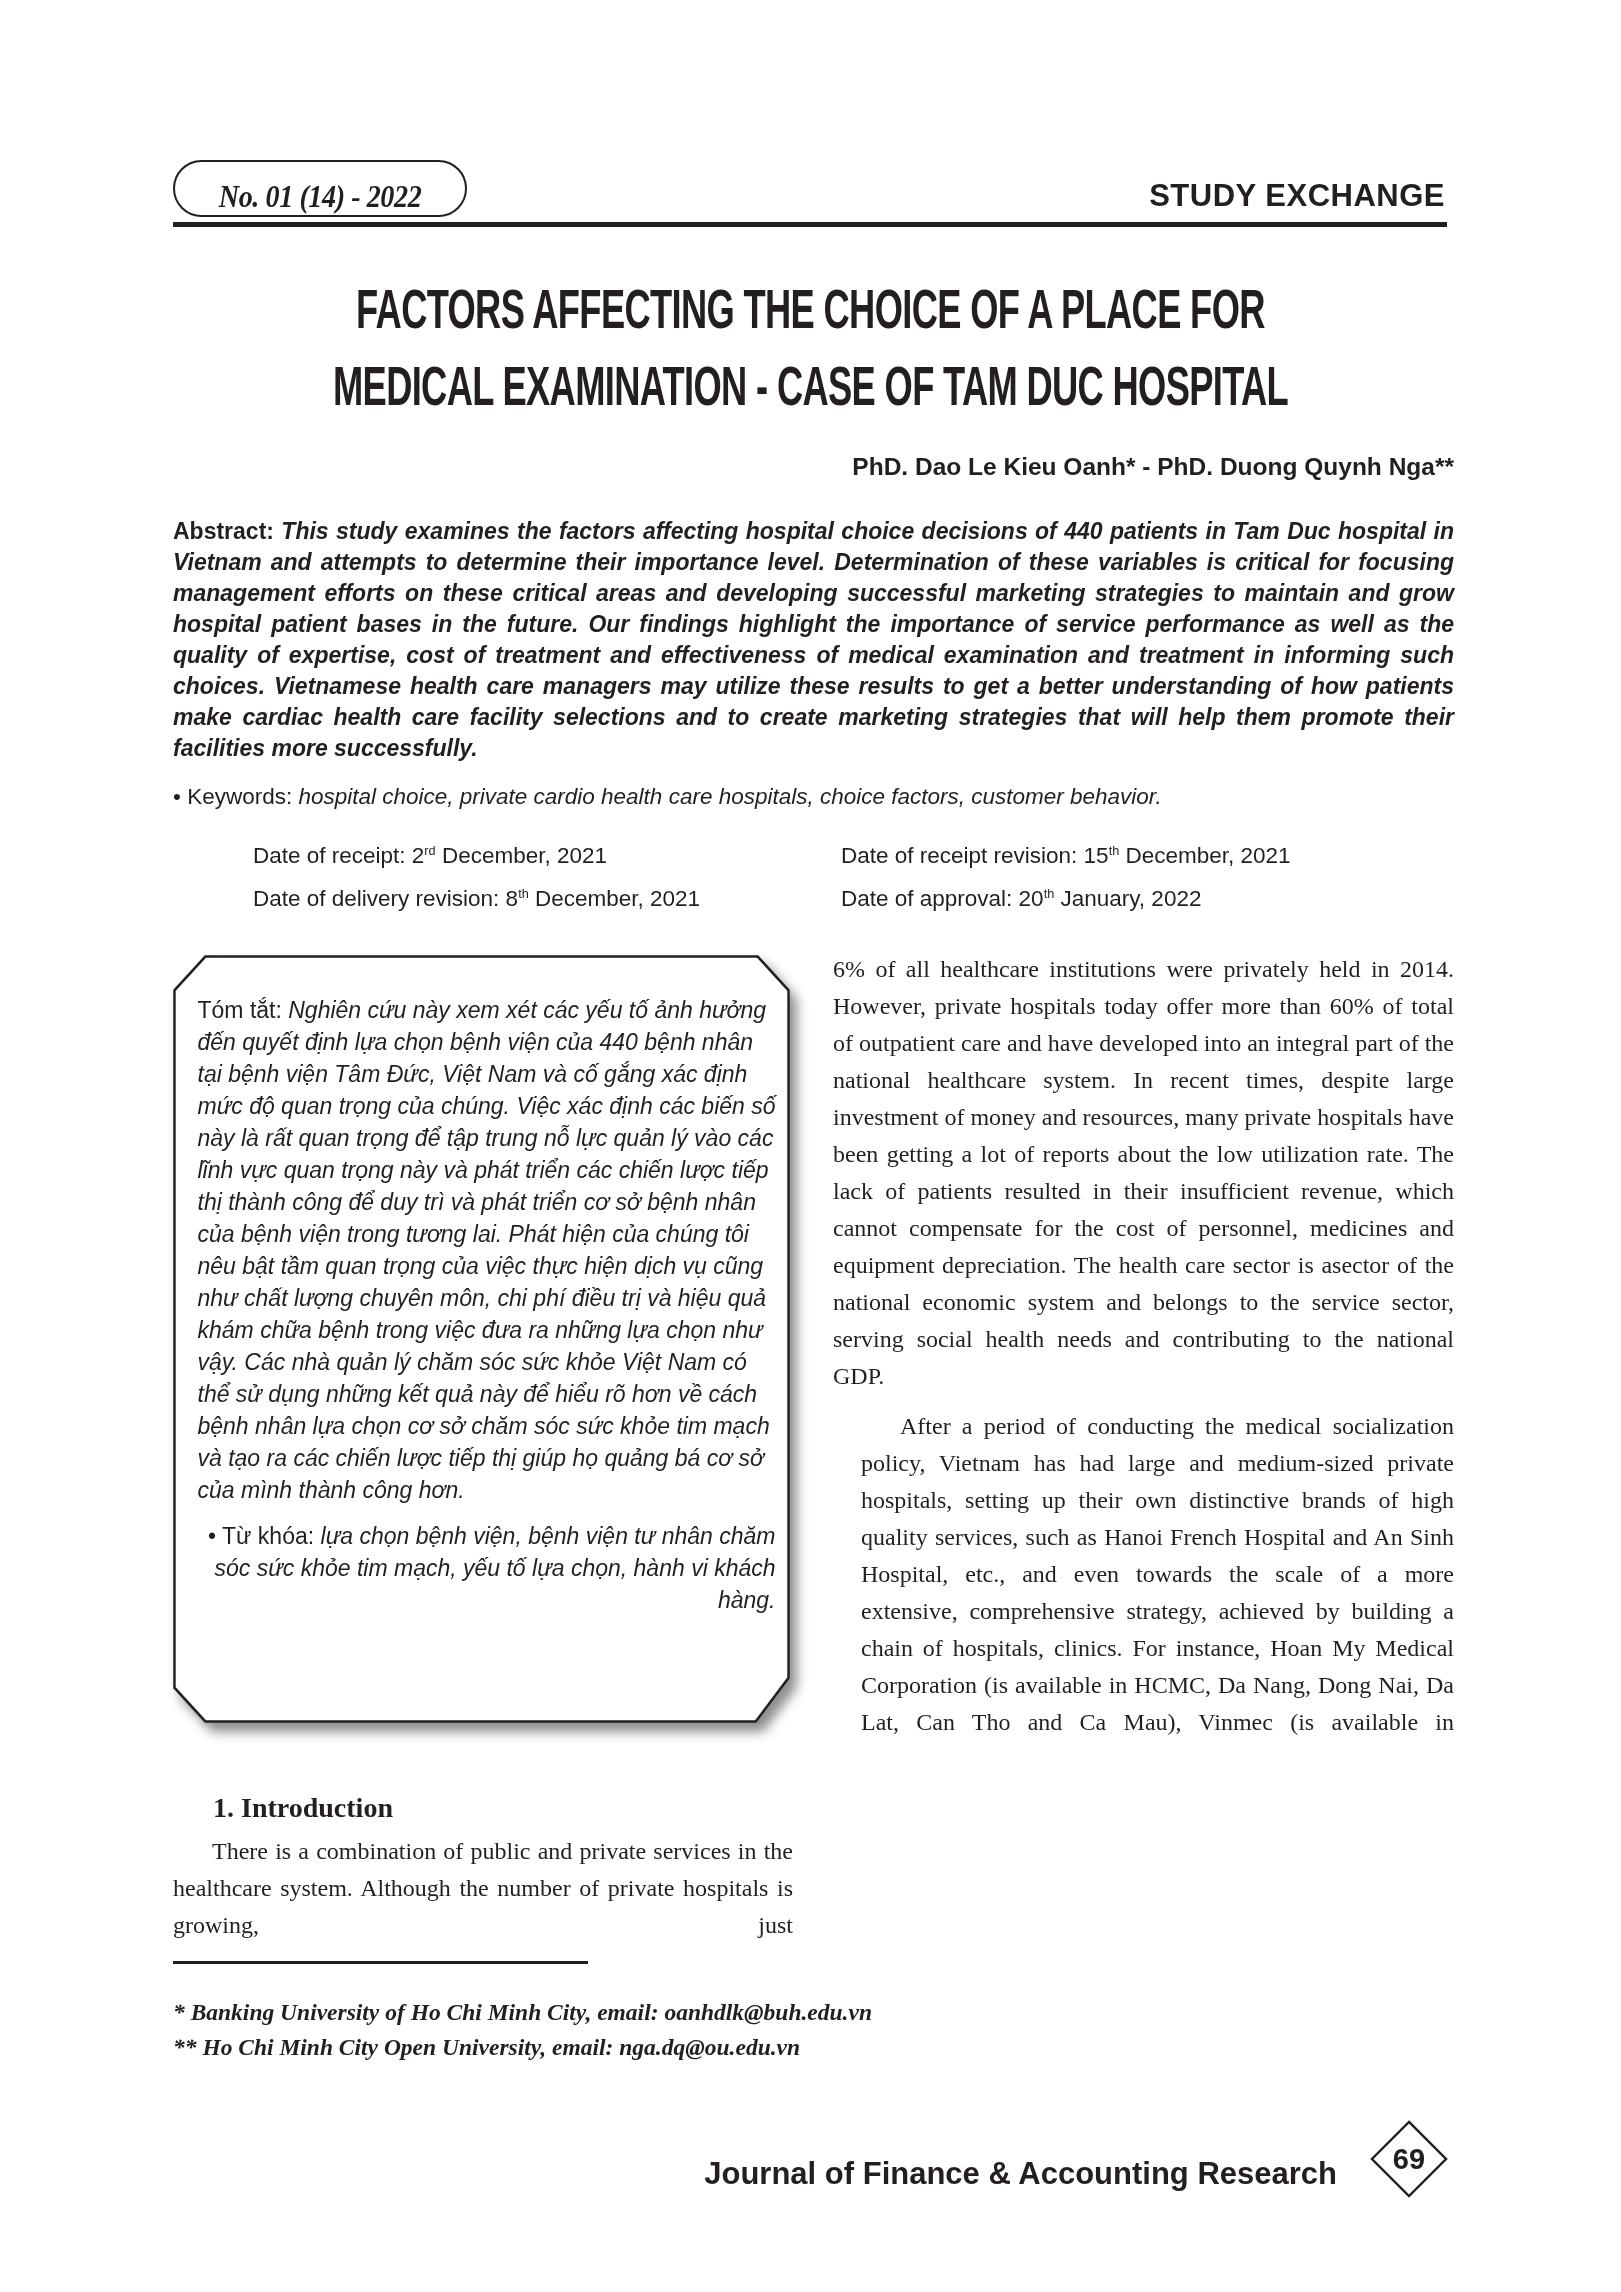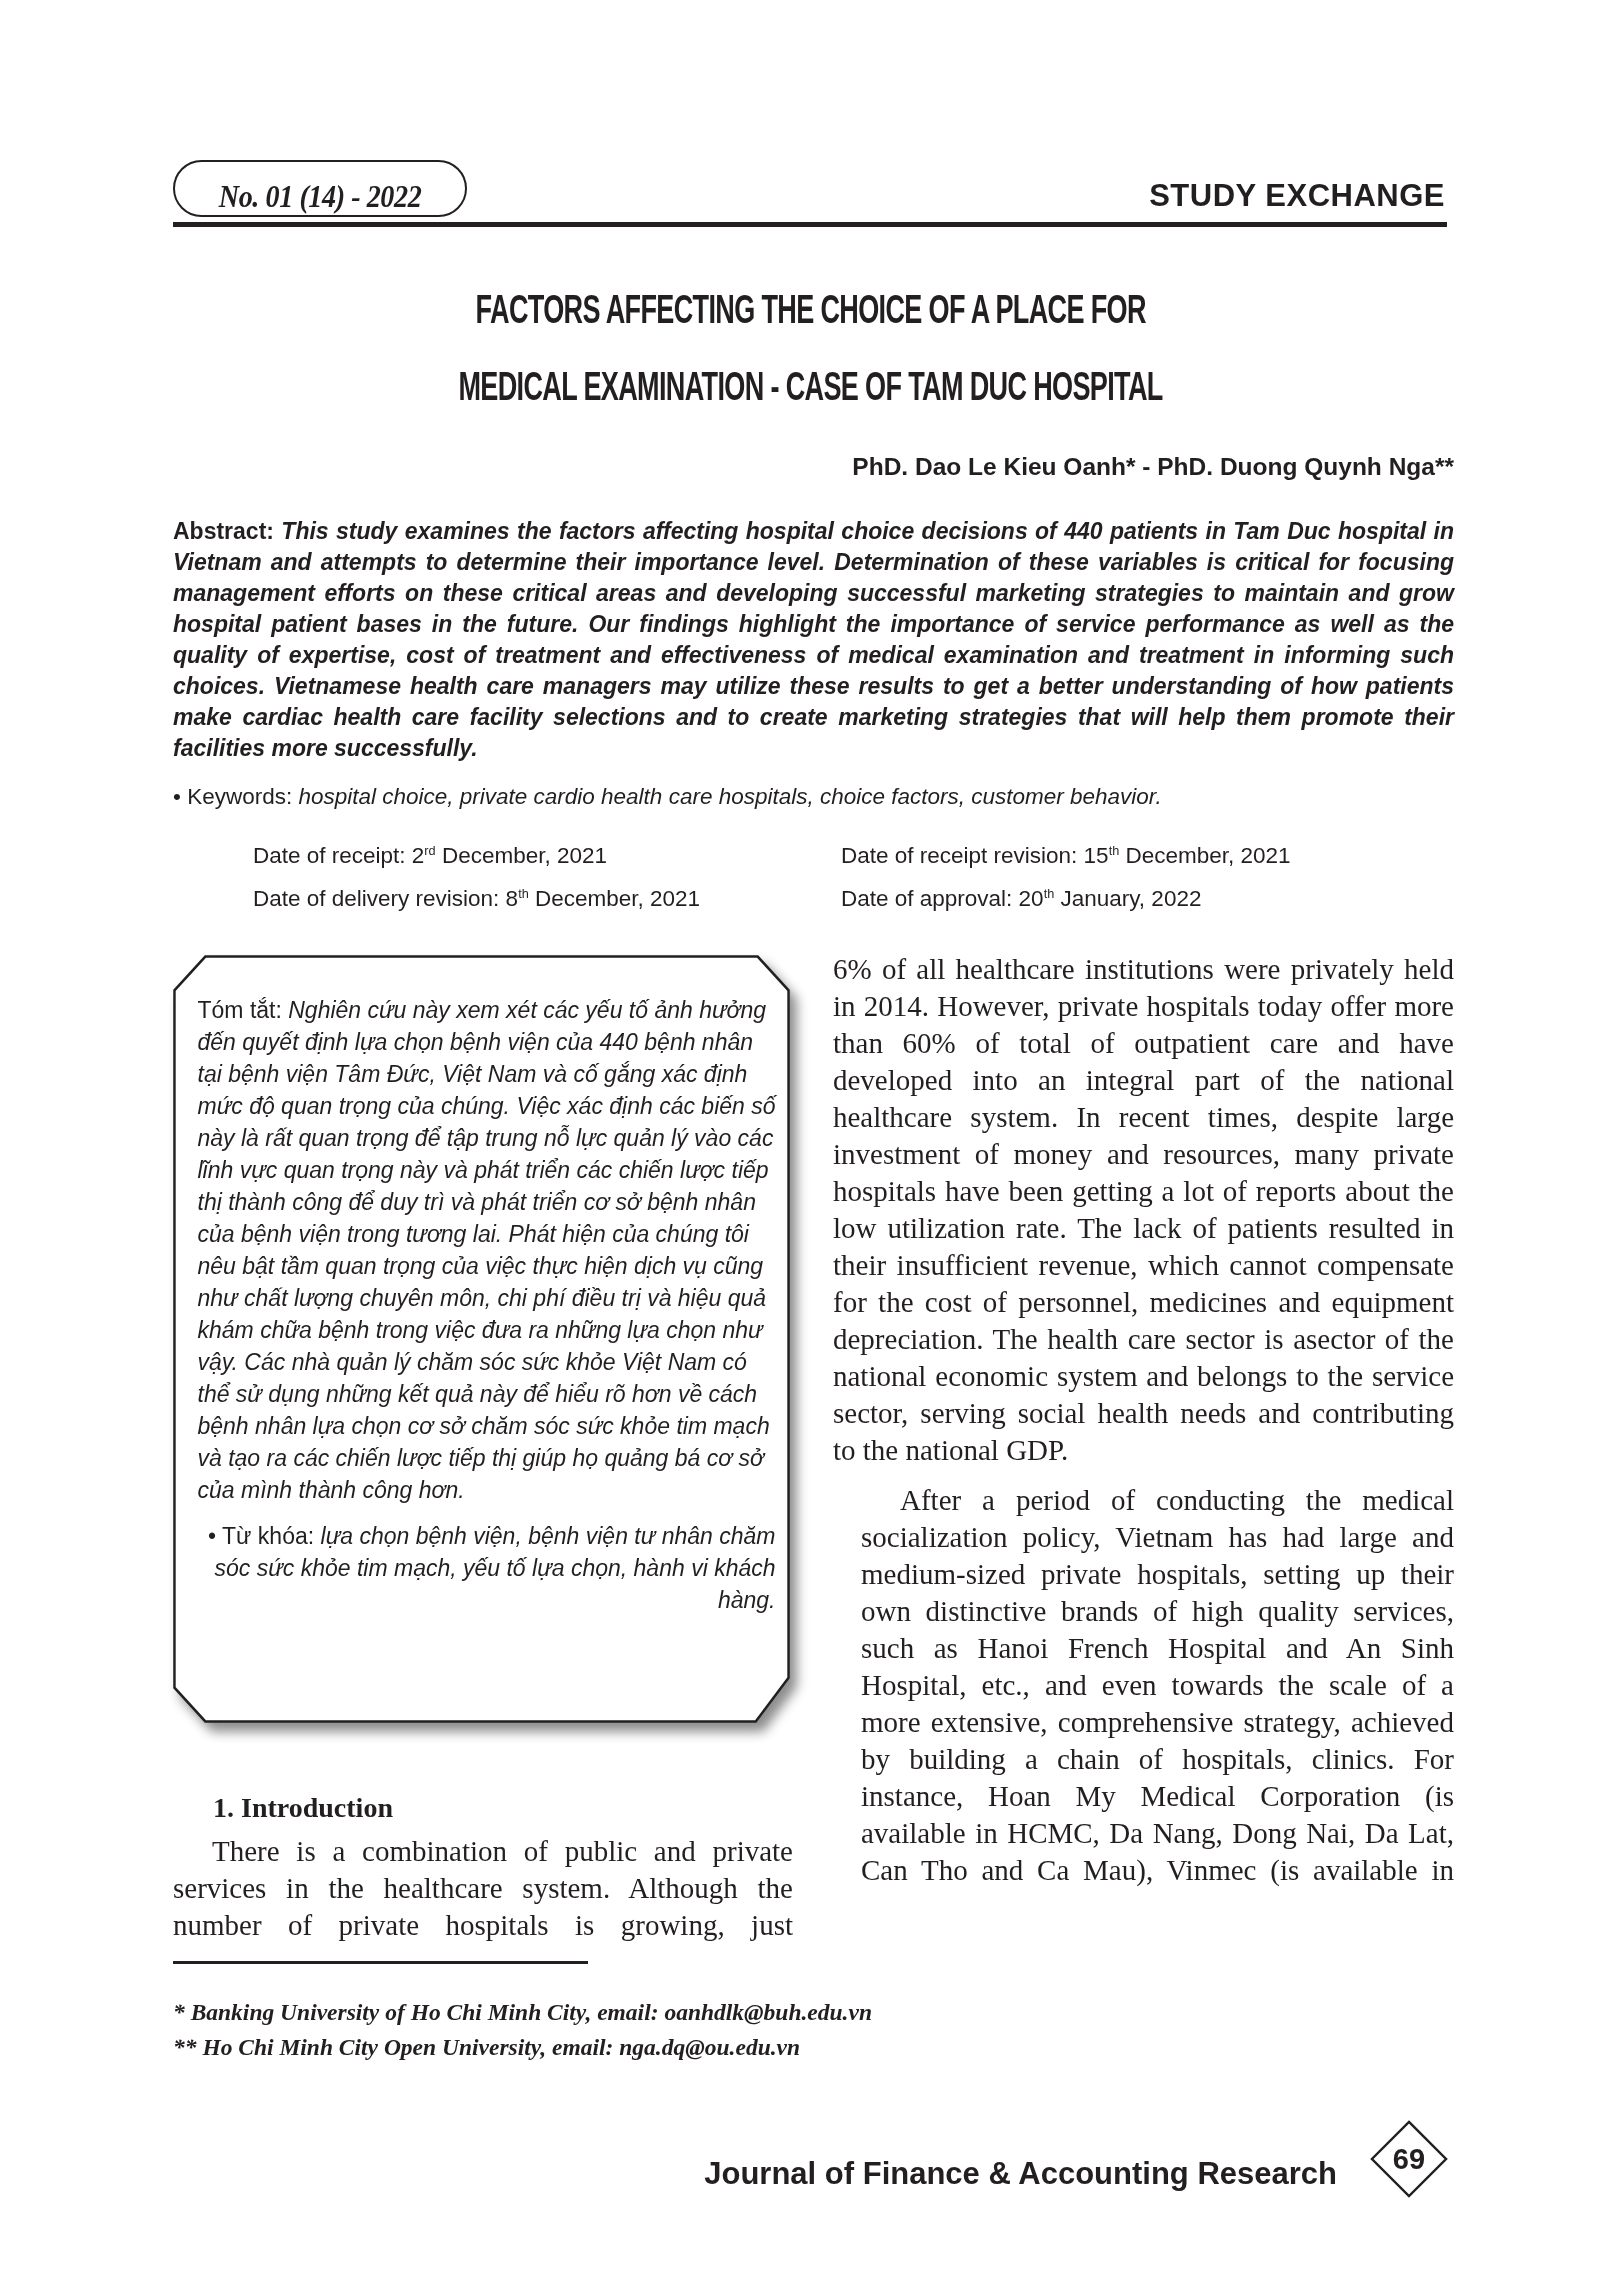--- a/index.html
+++ b/index.html
@@ -14,21 +14,21 @@
     font-family:"Liberation Serif", serif; font-style:italic; font-weight:bold;
     font-size:32px; display:inline-block; transform:scaleX(0.88); letter-spacing:-0.5px;
   }
   .section {
     right:176px; top:178px; font-family:"Liberation Sans", sans-serif; font-weight:bold;
     font-size:31px; letter-spacing:0.5px;
   }
   .rule { left:173px; top:222px; width:1274px; height:4.9px; background:#231f20; }
   .title {
     left:0; width:1621px; text-align:center;
-    font-family:"Liberation Sans", sans-serif; font-weight:bold; font-size:41px;
+    font-family:"Liberation Sans", sans-serif; font-weight:bold; font-size:55px;
     line-height:76px;
   }
   .title div { display:inline-block; transform:scaleX(0.66); transform-origin:center; white-space:nowrap; letter-spacing:-1px; }
   .authors {
     right:167px; top:453px; font-family:"Liberation Sans", sans-serif; font-weight:bold;
     font-size:24.5px; white-space:nowrap;
   }
   .abstract {
     left:173px; width:1281px; top:516px;
     font-family:"Liberation Sans", sans-serif; font-weight:bold; font-size:23px; line-height:31px;
@@ -49,21 +49,21 @@
   }
   .vbox svg { position:absolute; left:0; top:0; }
   .vtext {
     position:absolute; left:24.5px; top:39px; width:578px;
     font-family:"Liberation Sans", sans-serif; font-size:23px; line-height:32px; color:#231f20;
   }
   .vtext .it { font-style:italic; }
   .vtext p { margin:0; }
   .vtext p.kw { margin-top:14px;text-align:right; }
   .body-col {
-    font-family:"Liberation Serif", serif; font-size:29px; line-height:37px; text-align:justify;
+    font-family:"Liberation Serif", serif; font-size:24px; line-height:37px; text-align:justify;
     text-align-last:left;
   }
   .body-col p { margin:0; }
   .body-col p.ind { text-indent:39px; }
   .body-col p.gap { margin-top:12.7px;margin-left:28px; }
   .intro-head {
     left:213px; top:1792px; font-family:"Liberation Serif", serif; font-weight:bold; font-size:28px;
   }
   .left-body { left:173px; top:1833px; width:620px; }
   .right-body { left:833px; top:951px; width:621px; }

